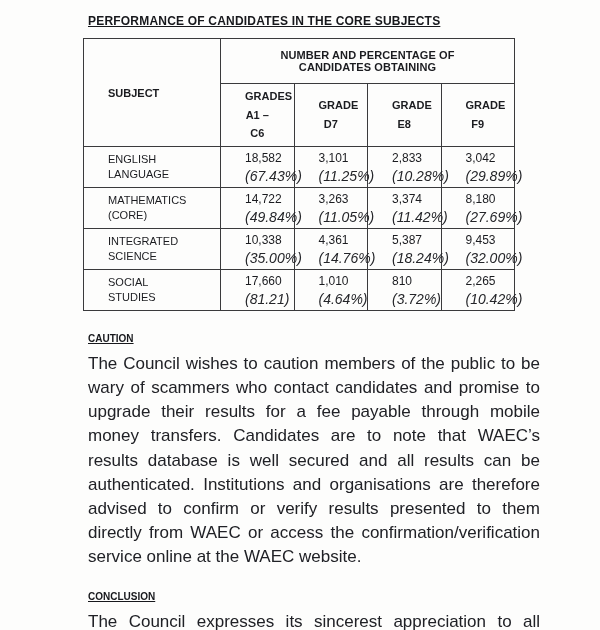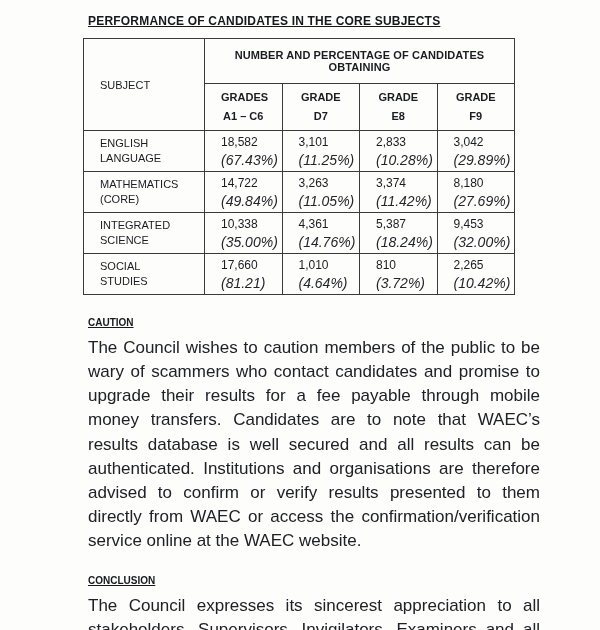--- a/index.html
+++ b/index.html
@@ -35,30 +35,30 @@
   }
   
   table.results{
     border-collapse:collapse;
     margin-left:-5px;
     width:432px;
     table-layout:fixed;
   }
   table.results th, table.results td{
     border:1.5px solid #3a3a3c;
-    padding:3px 16px;
+    padding:3px 24px;
     font-size:11px;
     vertical-align:middle;
     color:#1b1c20;
   }
   th.subject-hd{
     width:88px;
     text-align:left;
     font-size:11.5px;
-    font-weight:normal;
+    font-weight:bold;
   }
   th.group-hd{
     text-align:center;
     font-size:11.5px;
     font-weight:bold;
     height:38px;
     letter-spacing:.1px;
   }
   th.grade-hd{
     text-align:center;

